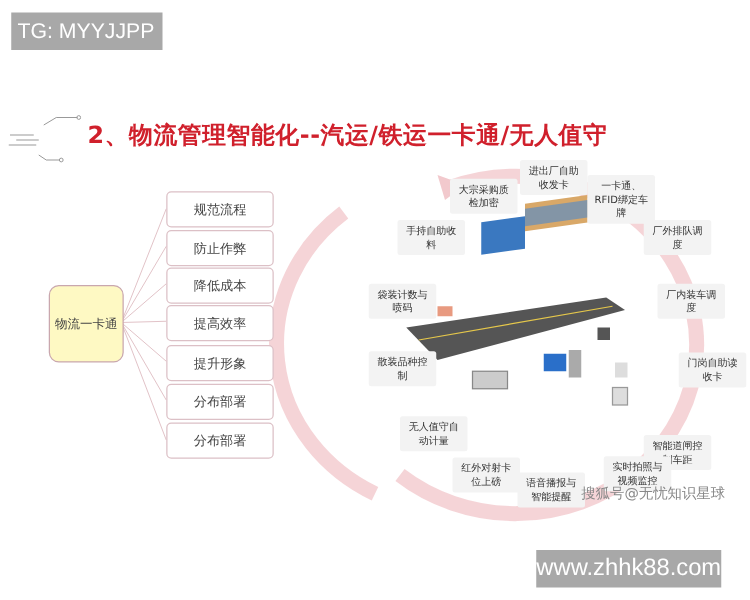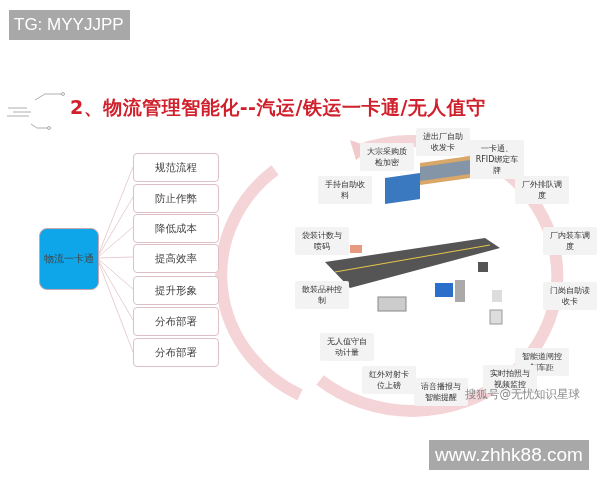--- a/index.html
+++ b/index.html
@@ -1,21 +1,21 @@
 <!DOCTYPE html>
 <html><head>
 <meta charset="utf-8">
 <style>
   html,body{margin:0;padding:0;}
   body{width:600px;height:480px;background:#fff;position:relative;overflow:hidden;font-family:"DejaVu Sans",sans-serif;}
   .tag{position:absolute;left:9px;top:10px;width:121px;height:30px;background:#a8a8a8;color:#fff;font-family:Liberation Sans, sans-serif;font-size:17px;line-height:30px;padding-left:5px;box-sizing:border-box;}
-  .site{position:absolute;left:429px;top:440px;width:160px;height:30px;background:#a8a8a8;color:#fff;font-family:"Liberation Sans",sans-serif;font-size:19px;line-height:30px;text-align:center;}
+  .site{position:absolute;left:429px;top:440px;width:148px;height:30px;background:#a8a8a8;color:#fff;font-family:"Liberation Sans",sans-serif;font-size:19px;line-height:30px;text-align:center;}
   .title{position:absolute;left:38px;top:95px;color:#d0202c;font-weight:bold;font-size:19px;letter-spacing:0.5px;white-space:nowrap;margin-left:32px;}
   .deco{position:absolute;left:5px;top:92px;}
-  .hub{position:absolute;left:39px;top:228px;width:58px;height:60px;border:1px solid #c9a7ae;border-radius:8px;background:#0ea5e9;font-size:10px;color:#444;display:flex;align-items:center;justify-content:center;}
+  .hub{position:absolute;left:39px;top:228px;width:58px;height:60px;border:1px solid #c9a7ae;border-radius:8px;background:#fef9c3;font-size:10px;color:#444;display:flex;align-items:center;justify-content:center;}
   .benefit{position:absolute;left:133px;width:84px;height:27px;border:1px solid #dcc0c6;border-radius:4px;background:#fff;font-size:10.5px;color:#444;display:flex;align-items:center;justify-content:center;}
   .lines{position:absolute;left:0;top:0;}
   .step{position:absolute;background:#f3f3f3;font-size:8px;color:#333;text-align:center;line-height:11px;padding:3px 4px;border-radius:2px;margin-left:28px;}
   .sohu{position:absolute;left:465px;top:387px;font-size:11.5px;color:#888;}
 </style>
 </head>
 <body>
 
 <div class="tag">TG: MYYJJPP</div>
 
@@ -84,21 +84,21 @@
 <div class="benefit" style="top:307px">
     <span>分布部署</span>
   </div>
 <div class="benefit" style="top:338px">
     <span>分布部署</span>
   </div>
 
 <div class="step" style="left:388px;top:128px;width:46px">进出厂自助收发卡</div>
 <div class="step" style="left:442px;top:140px;width:46px">一卡通、RFID绑定车牌</div>
 <div class="step" style="left:487px;top:176px;width:46px">厂外排队调度</div>
-<div class="step" style="left:515px;top:227px;width:46px">厂内装车调度</div>
+<div class="step" style="left:498px;top:227px;width:46px">厂内装车调度</div>
 <div class="step" style="left:515px;top:282px;width:46px">门岗自助读收卡</div>
 <div class="step" style="left:487px;top:348px;width:46px">智能道闸控制车距</div>
 <div class="step" style="left:455px;top:365px;width:46px">实时拍照与视频监控</div>
 <div class="step" style="left:386px;top:378px;width:46px">语音播报与智能提醒</div>
 <div class="step" style="left:334px;top:366px;width:46px">红外对射卡位上磅</div>
 <div class="step" style="left:292px;top:333px;width:46px">无人值守自动计量</div>
 <div class="step" style="left:267px;top:281px;width:46px">散装品种控制</div>
 <div class="step" style="left:267px;top:227px;width:46px">袋装计数与喷码</div>
 <div class="step" style="left:290px;top:176px;width:46px">手持自助收料</div>
 <div class="step" style="left:332px;top:143px;width:46px">大宗采购质检加密</div>

